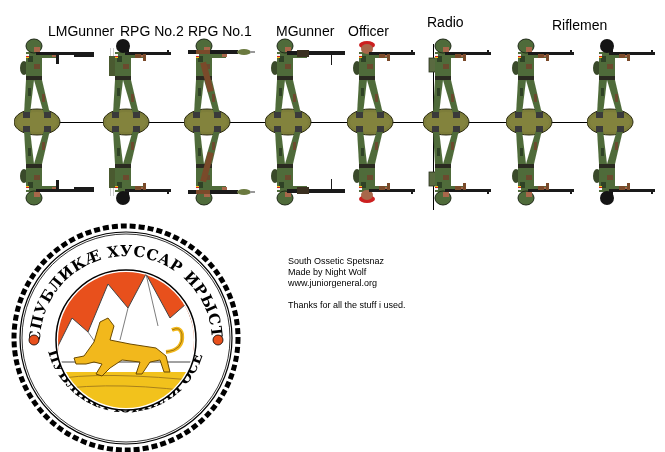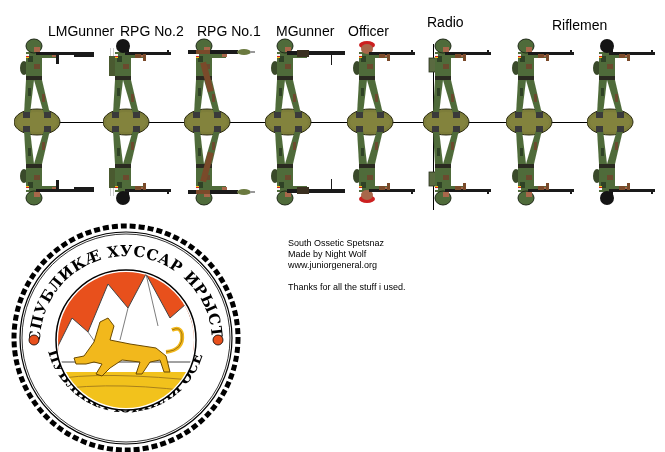--- a/index.html
+++ b/index.html
@@ -28,42 +28,42 @@
     .figure {
       position: absolute;
       width: 80px;
       height: 180px;
     }
     .figure svg { width: 100%; height: 100%; display: block; }
 
     .credits {
       position: absolute;
       left: 288px;
-      top: 238px;
+      top: 256px;
       font-size: 9px;
       line-height: 11px;
     }
     .credits .gap { height: 11px; }
 
     .emblem {
       position: absolute;
       left: 10px;
       top: 222px;
       width: 232px;
       height: 232px;
     }
     .emblem svg { width: 100%; height: 100%; display: block; }
   </style>
 </head>
 <body>
 
 <div id="labels">
     <div class="label" style="left: 20px; top: 26px; padding-left: 28px;">LMGunner</div>
     <div class="label" style="left: 120px; top: 26px;">RPG No.2</div>
-    <div class="label" style="left: 197px; top: 26px;">RPG No.1</div>
+    <div class="label" style="left: 188px; top: 26px;">RPG No.1</div>
     <div class="label" style="left: 276px; top: 26px;">MGunner</div>
     <div class="label" style="left: 348px; top: 26px;">Officer</div>
     <div class="label" style="left: 427px; top: 17px;">Radio</div>
     <div class="label" style="left: 552px; top: 20px;">Riflemen</div>
   </div>
 
 <div class="baseline" id="baseline" style="left: 15px; width: 617px; top: 122px;"></div>
 <div class="antenna" id="antenna" style="left: 433px; top: 44px; height: 166px;"></div>
 
 <div id="figures">

